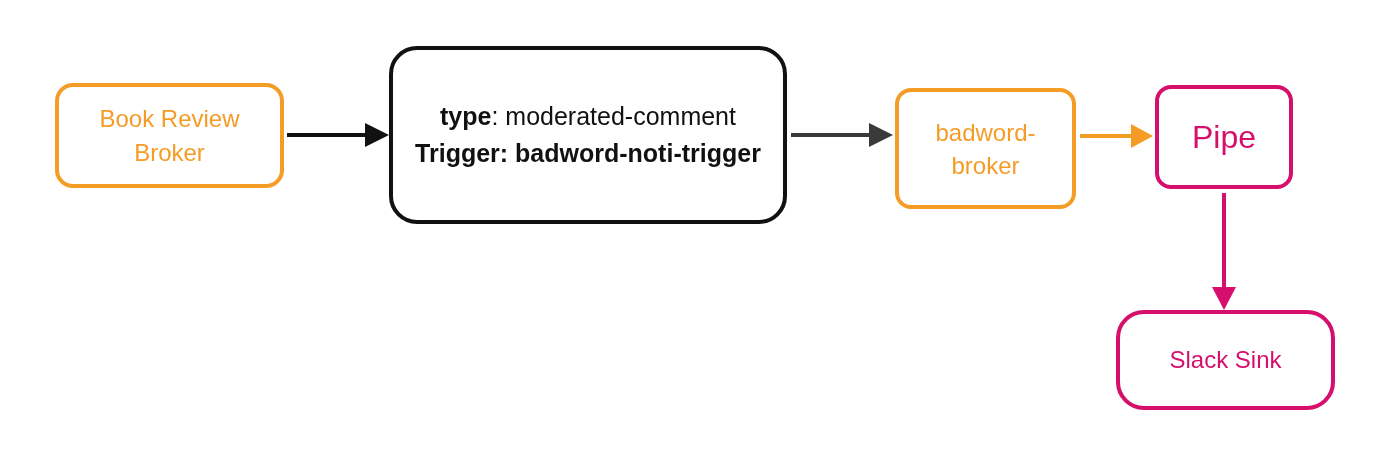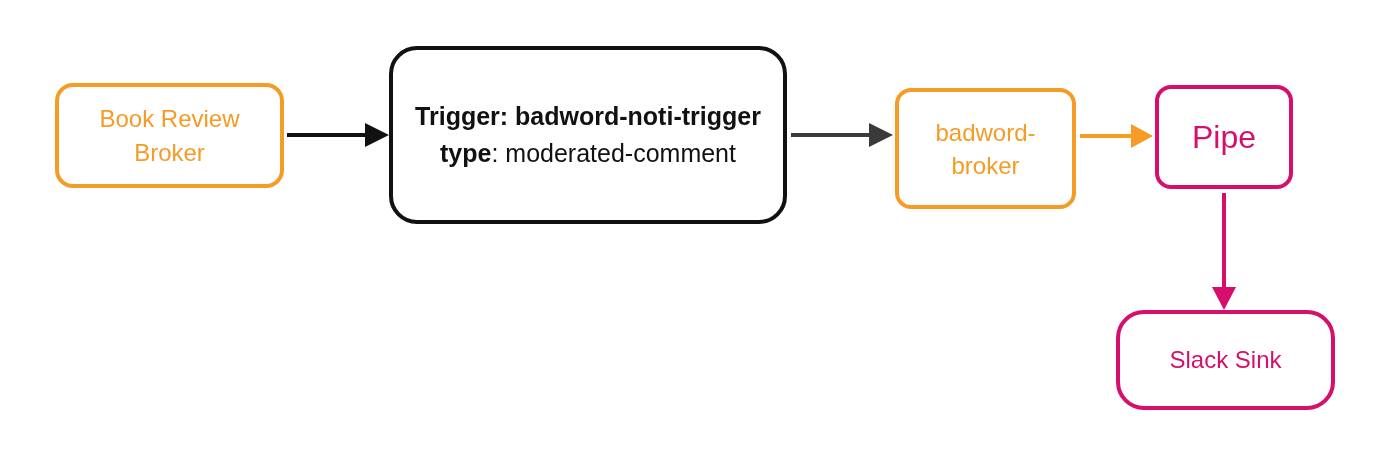--- a/index.html
+++ b/index.html
@@ -105,24 +105,24 @@
     <span class="node-line">Broker</span>
   </div>
 
   <div>
     <div class="h-line bg-ink" style="left:287px; top:133px; width:80px;"></div>
     <div class="head-right bl-ink" style="left:365px; top:123px;"></div>
   </div>
 
   <div class="node node--ink" id="node-trigger">
     <span class="node-line">
-      <b>Trigger: badword-noti-trigger</b><span></span>
+      <b>type</b><span>: moderated-comment</span>
     </span>
     <span class="node-line">
-      <b>type</b><span>: moderated-comment</span>
+      <b>Trigger: badword-noti-trigger</b><span></span>
     </span>
   </div>
 
   <div>
     <div class="h-line bg-gray" style="left:791px; top:133px; width:80px;"></div>
     <div class="head-right bl-gray" style="left:869px; top:123px;"></div>
   </div>
 
   <div class="node node--orange" id="node-badword-broker">
     <span class="node-line">badword-</span>

